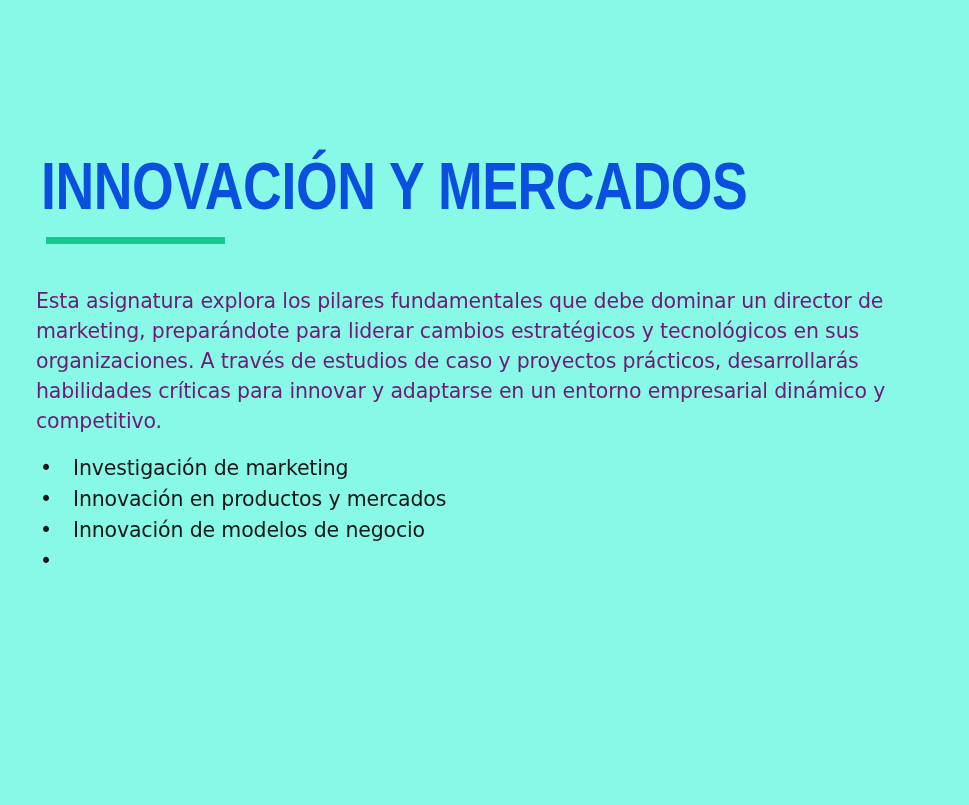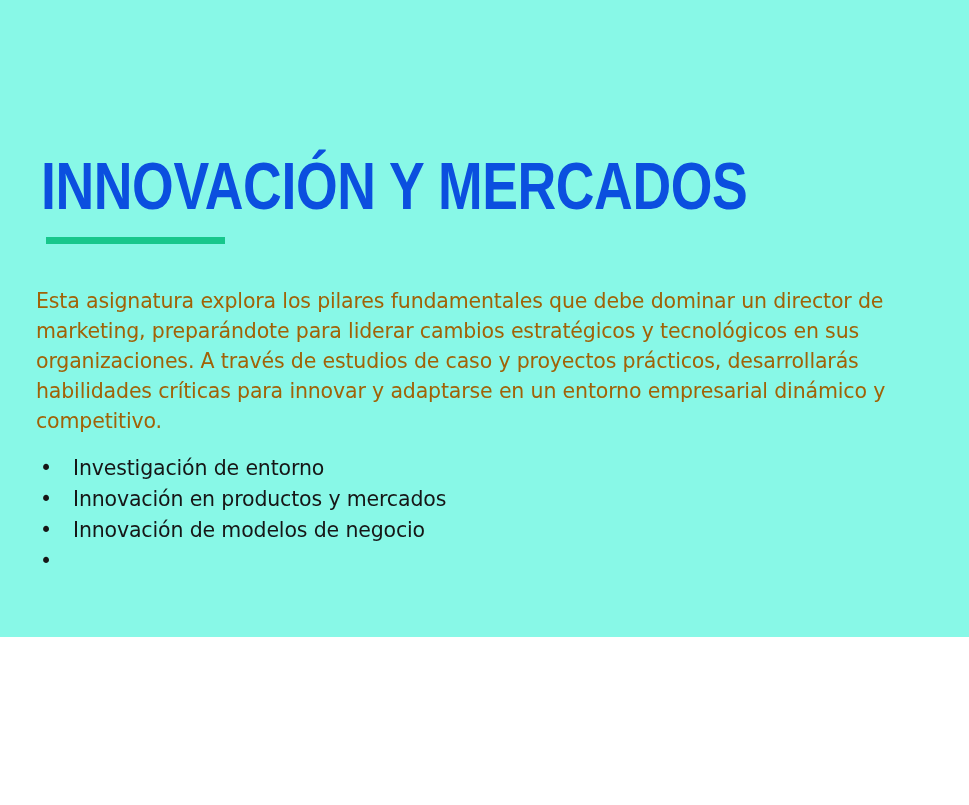--- a/index.html
+++ b/index.html
@@ -12,21 +12,21 @@
     height: 805px;
     overflow: hidden;
     font-family: "DejaVu Sans", sans-serif;
     background: #ffffff;
   }
 
   
   #slide {
     position: relative;
     width: 969px;
-    height: 637px;
+    height: 805px;
     background: #88f8e7;
     box-sizing: border-box;
     overflow: hidden;
   }
 
   
   #title-block {
     position: absolute;
     left: 41px;
     top: 152px;
@@ -64,21 +64,21 @@
     top: 286px;
     width: 860px;
   }
 
   #intro-paragraph {
     margin: 0;
     font-family: "DejaVu Sans", sans-serif;
     font-size: 20.5px;
     line-height: 30px;
     font-weight: 400;
-    color: #a16207;
+    color: #701a75;
     letter-spacing: -0.15px;
     text-align: left;
   }
 
   
   #feature-list {
     list-style: none;
     margin: 0;
     padding: 0;
     position: absolute;
@@ -121,21 +121,21 @@
 
   <div id="title-rule"></div>
 
   <div id="body-block">
     <p id="intro-paragraph">Esta asignatura explora los pilares fundamentales que debe dominar un director de marketing, preparándote para liderar cambios estratégicos y tecnológicos en sus organizaciones. A través de estudios de caso y proyectos prácticos, desarrollarás habilidades críticas para innovar y adaptarse en un entorno empresarial dinámico y competitivo.</p>
   </div>
 
   <ul id="feature-list">
     <li>
       <span class="bullet-mark">•</span>
-      <span>Investigación de entorno</span>
+      <span>Investigación de marketing</span>
     </li>
     <li>
       <span class="bullet-mark">•</span>
       <span>Innovación en productos y mercados</span>
     </li>
     <li>
       <span class="bullet-mark">•</span>
       <span>Innovación de modelos de negocio</span>
     </li>
     <li>

